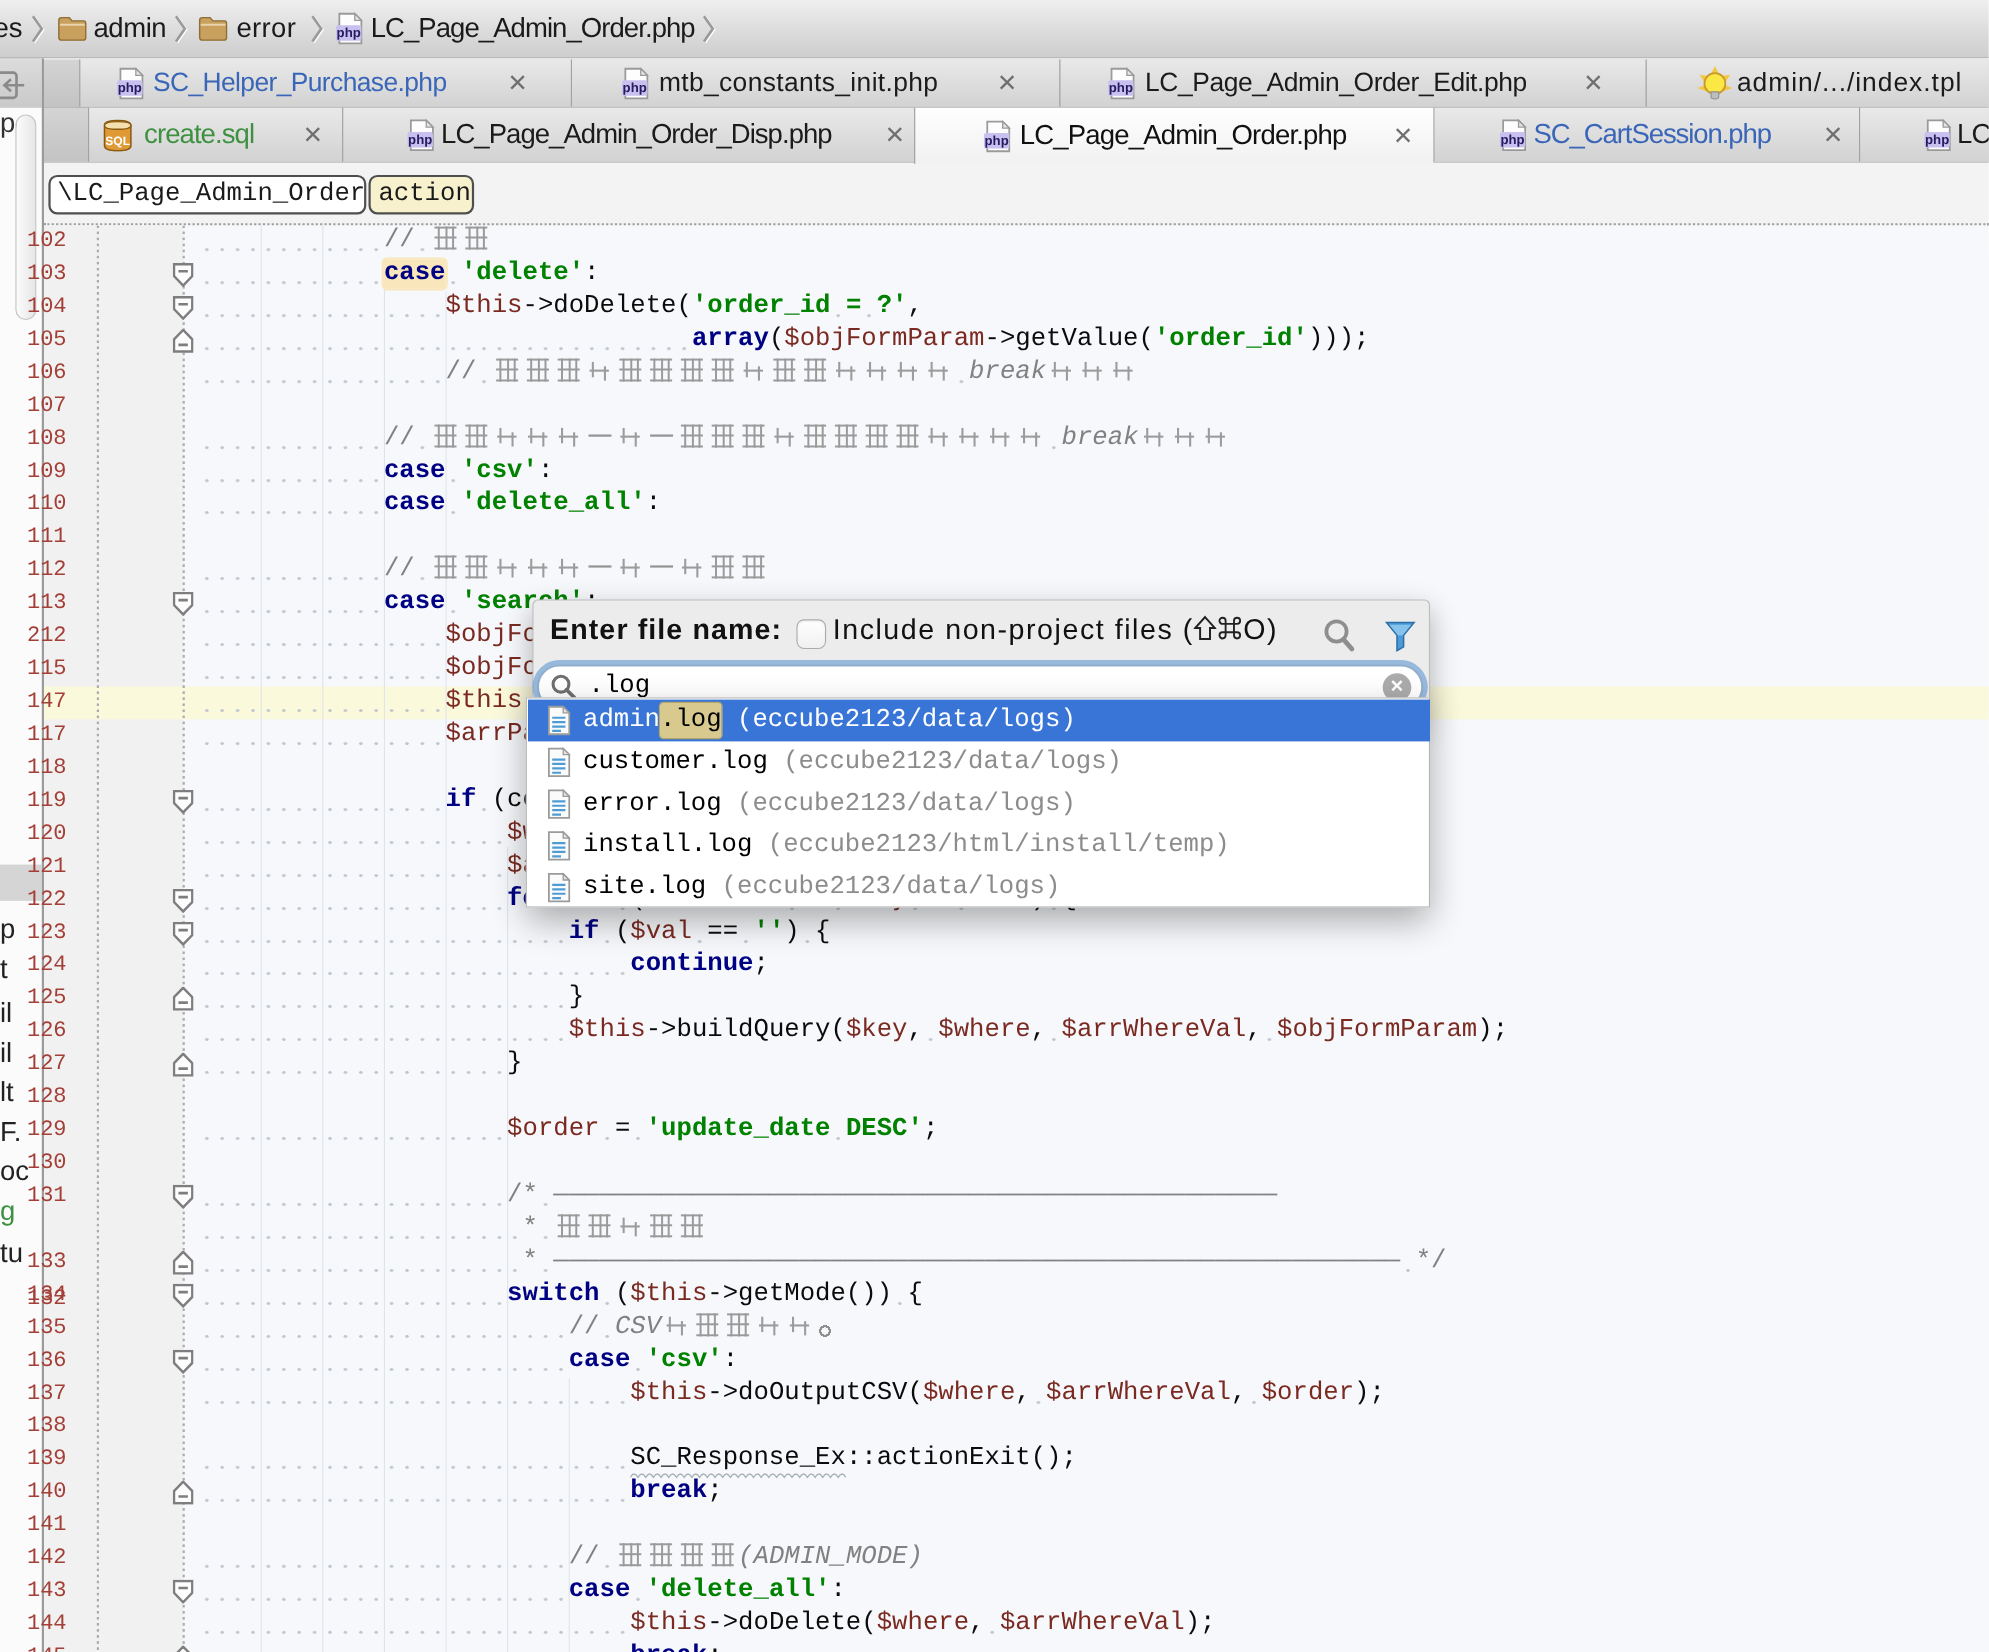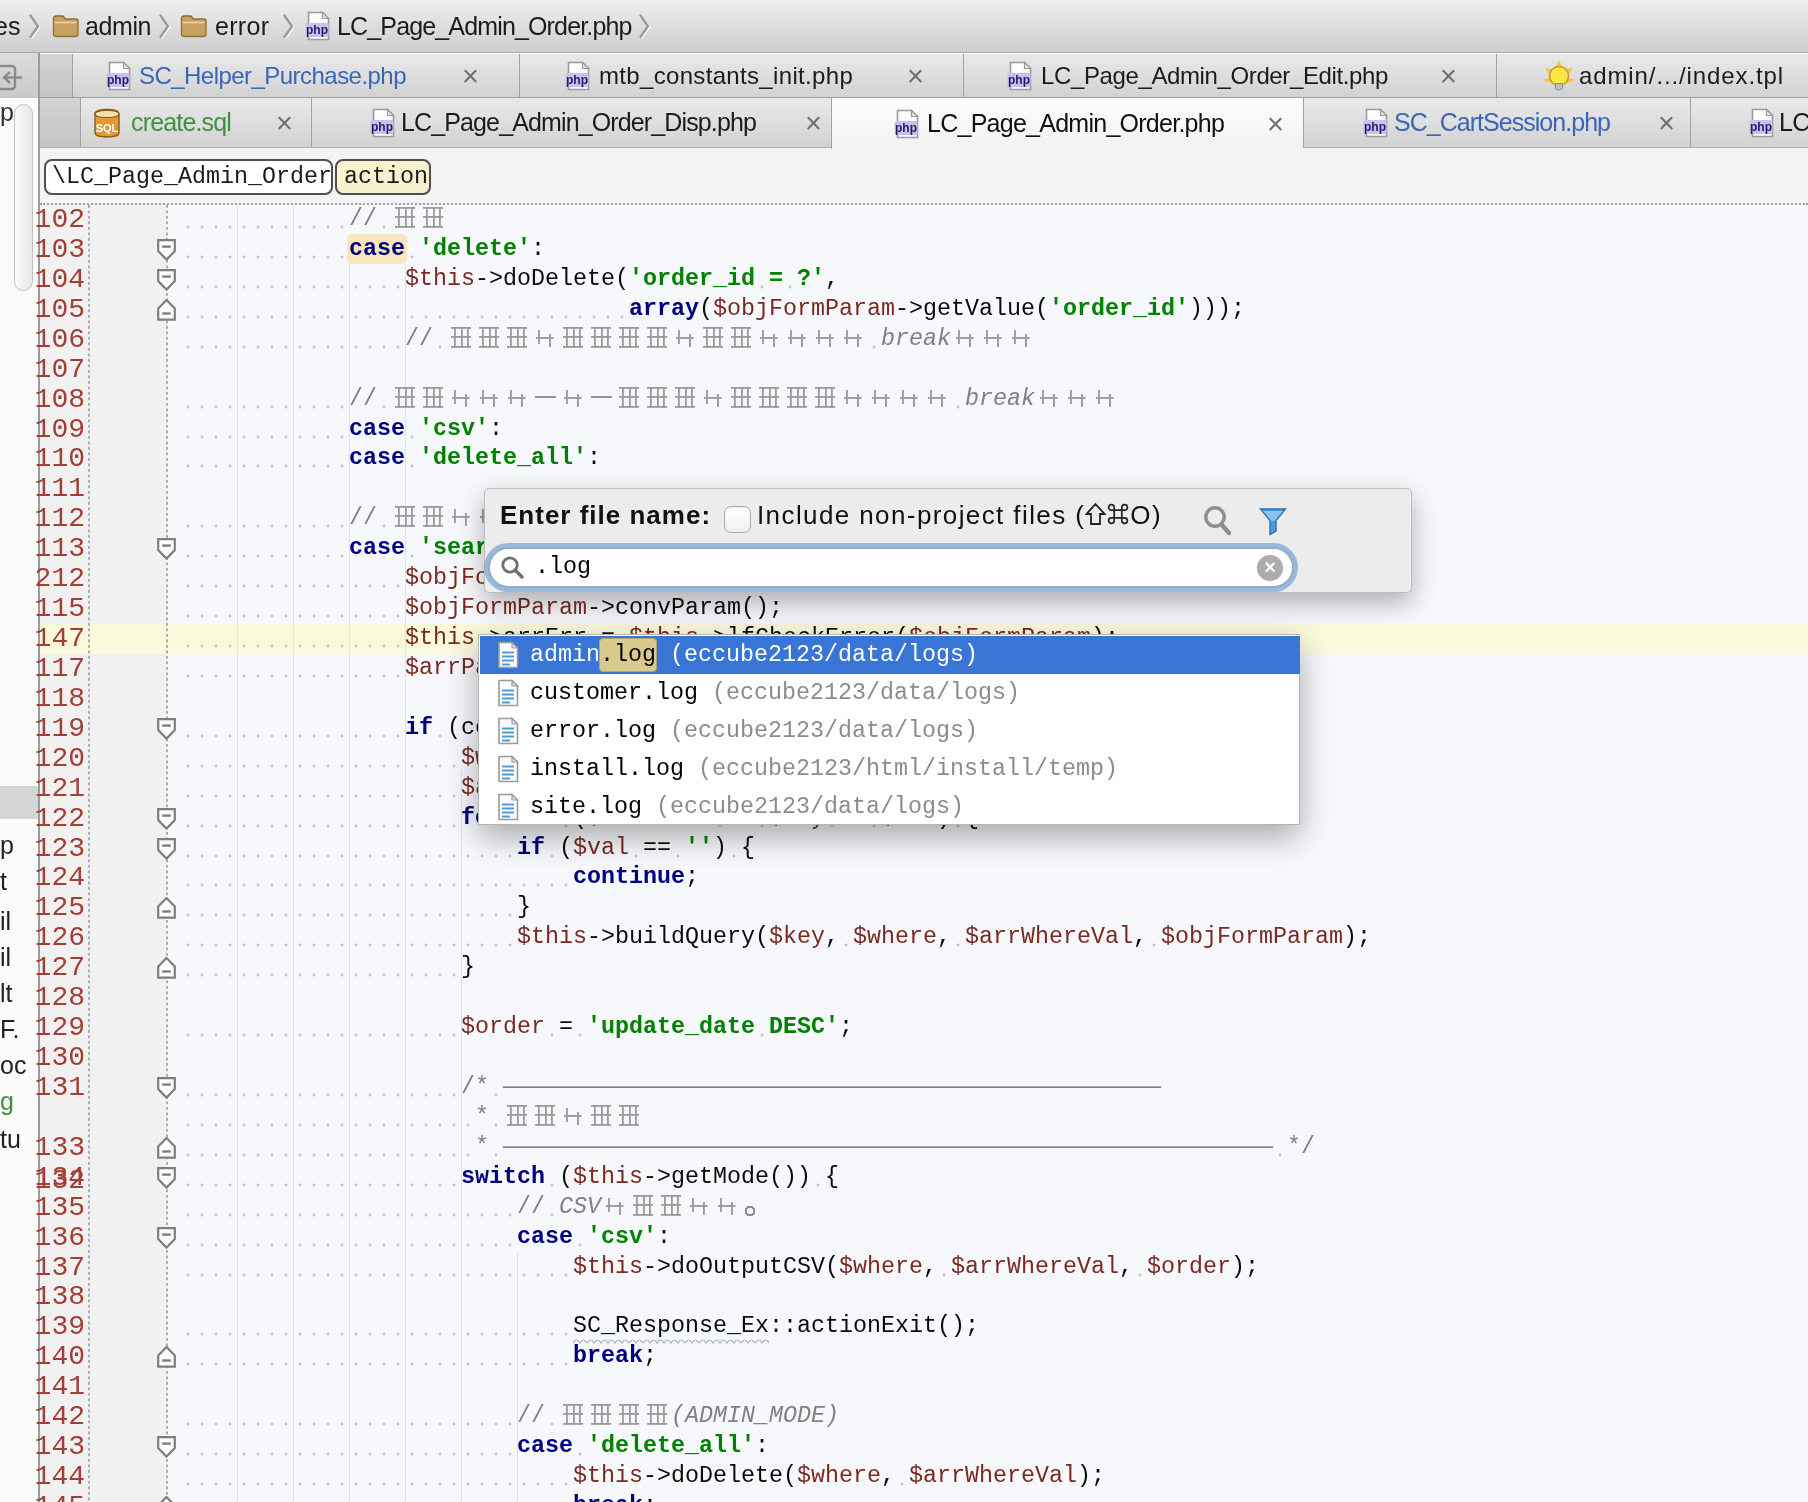--- a/index.html
+++ b/index.html
@@ -18,21 +18,21 @@
 #proj{position:absolute;left:0;top:53px;width:38px;height:1449px;background:#FBFBFB}
 #projhead{position:absolute;left:0;top:53px;width:38px;height:45px;background:linear-gradient(#DCDCDC,#C9C9C9)}
 #pborder{position:absolute;left:38px;top:53px;width:2px;height:1449px;background:#9B9B9B}
 .frag{position:absolute;left:0;font-size:25px;line-height:28px;white-space:nowrap}
 #psel{position:absolute;left:0;top:786px;width:38px;height:33px;background:#D5D5D5}
 #pscroll{position:absolute;left:14px;top:104px;width:19px;height:187px;border:1px solid #C2C2C2;border-radius:10px;background:linear-gradient(90deg,#FBFBFB,#E6E6E6)}
 #edit{position:absolute;left:40px;top:205px;width:1768px;height:1297px;background:#F6F8FB}
 #gutter{position:absolute;left:40px;top:205px;width:127px;height:1297px;background:#F1F1F1}
 .dotv{position:absolute;top:205px;height:1297px;width:2px;background-image:linear-gradient(#ABABAB 2.4px,transparent 2.4px);background-size:2px 5.5px}
 #yline{position:absolute;left:40px;top:624.0px;width:1768px;height:29.93px;background:#FBF9DC}
-.ln{position:absolute;left:0px;width:85px;text-align:right;font-family:"Liberation Mono",monospace;font-size:28px;line-height:29.93px;color:#A33F36;height:29.93px}
+.ln{position:absolute;left:0px;width:85px;text-align:center;font-family:"Liberation Mono",monospace;font-size:20px;line-height:29.93px;color:#A33F36;height:29.93px}
 .cl{position:absolute;left:181.0px;white-space:pre;font-family:"Liberation Mono",monospace;font-size:23.33px;line-height:29.93px;height:29.93px;color:#000}
 .cl .k{color:#000083;font-weight:bold}
 .cl .s{color:#008100;font-weight:bold}
 .cl .c{color:#818181}
 .cl .ci{color:#818181;font-style:italic}
 .cl .v{color:#7A2A21}
 .cl .p{color:#0b0b0b}
 .hlc{background:#F9E6BB;border-radius:3px;box-shadow:0 0 0 2px #F9E6BB}
 .sqg{position:relative;display:inline-block}
 .ws{background-image:radial-gradient(circle,#C2C8CF 1.45px,rgba(0,0,0,0) 1.65px);background-size:14.0px 29.93px;background-position:0 6px}
@@ -46,21 +46,21 @@
  linear-gradient(#9A9A9A 0 0) 17px 1px/1.8px 91%;background-repeat:no-repeat}
 .kh{background:
  linear-gradient(#9C9C9C 0 0) 4px 4px/1.9px 62%,
  linear-gradient(#9C9C9C 0 0) 15px 8px/1.9px 58%,
  linear-gradient(#9C9C9C 0 0) 2px 52%/80% 1.9px;background-repeat:no-repeat}
 .kb{background:linear-gradient(#939393 0 0) 1px 10px/95% 2.2px;background-repeat:no-repeat}
 .km{background:radial-gradient(circle at 6px 17px,rgba(0,0,0,0) 3.2px,#8F8F8F 3.4px 5.2px,rgba(0,0,0,0) 5.4px)}
 .ig{position:absolute;width:1px;background:#E0E4E9}
 .fold{position:absolute;left:157px;width:19px;height:22px}
 .fold svg{display:block}
-#pp1{position:absolute;left:484px;top:488px;width:928px;height:105px;background:#ECECEC;border:1px solid #BDBDBD;border-radius:5px;box-shadow:0 10px 26px rgba(0,0,0,.30)}
+#pp1{position:absolute;left:484px;top:545px;width:816px;height:105px;background:#ECECEC;border:1px solid #BDBDBD;border-radius:5px;box-shadow:0 10px 26px rgba(0,0,0,.30)}
 #pp1 .ttl{position:absolute;left:15px;top:11px;font-size:26px;font-weight:bold;letter-spacing:1px;color:#111}
 #cb{position:absolute;left:239px;top:17px;width:27px;height:27px;background:linear-gradient(#FFFFFF,#F0F0F0);border:1px solid #ACACAC;border-radius:7px;box-shadow:inset 0 1px 2px rgba(0,0,0,.08)}
 #pp1 .lbl{position:absolute;left:272px;top:11px;font-size:26px;letter-spacing:1.4px;color:#111;white-space:nowrap}
 #pp1 .mag{position:absolute;left:716px;top:15px}
 #pp1 .fun{position:absolute;left:773px;top:17px}
 #sf{position:absolute;left:3px;top:58px;width:806px;height:41px;background:#fff;border-radius:21px;border:2px solid #92AECC;box-shadow:0 0 0 4px rgba(110,160,212,.68)}
 #sf .mg{position:absolute;left:9px;top:5px}
 #sf .qt{position:absolute;left:45px;top:2px;font-family:"Liberation Mono",monospace;font-size:23.33px;line-height:33px;color:#000}
 #clr{position:absolute;right:9px;top:6px;width:26px;height:26px;border-radius:13px;background:#ACACAC;color:#fff;text-align:center;line-height:25px;font-size:20px;font-weight:bold;font-family:"Liberation Sans",sans-serif}
 #pp2{position:absolute;left:478px;top:634px;width:822px;height:191px;background:#fff;border:1px solid #B5B5B5;box-shadow:0 12px 30px rgba(0,0,0,.32)}

